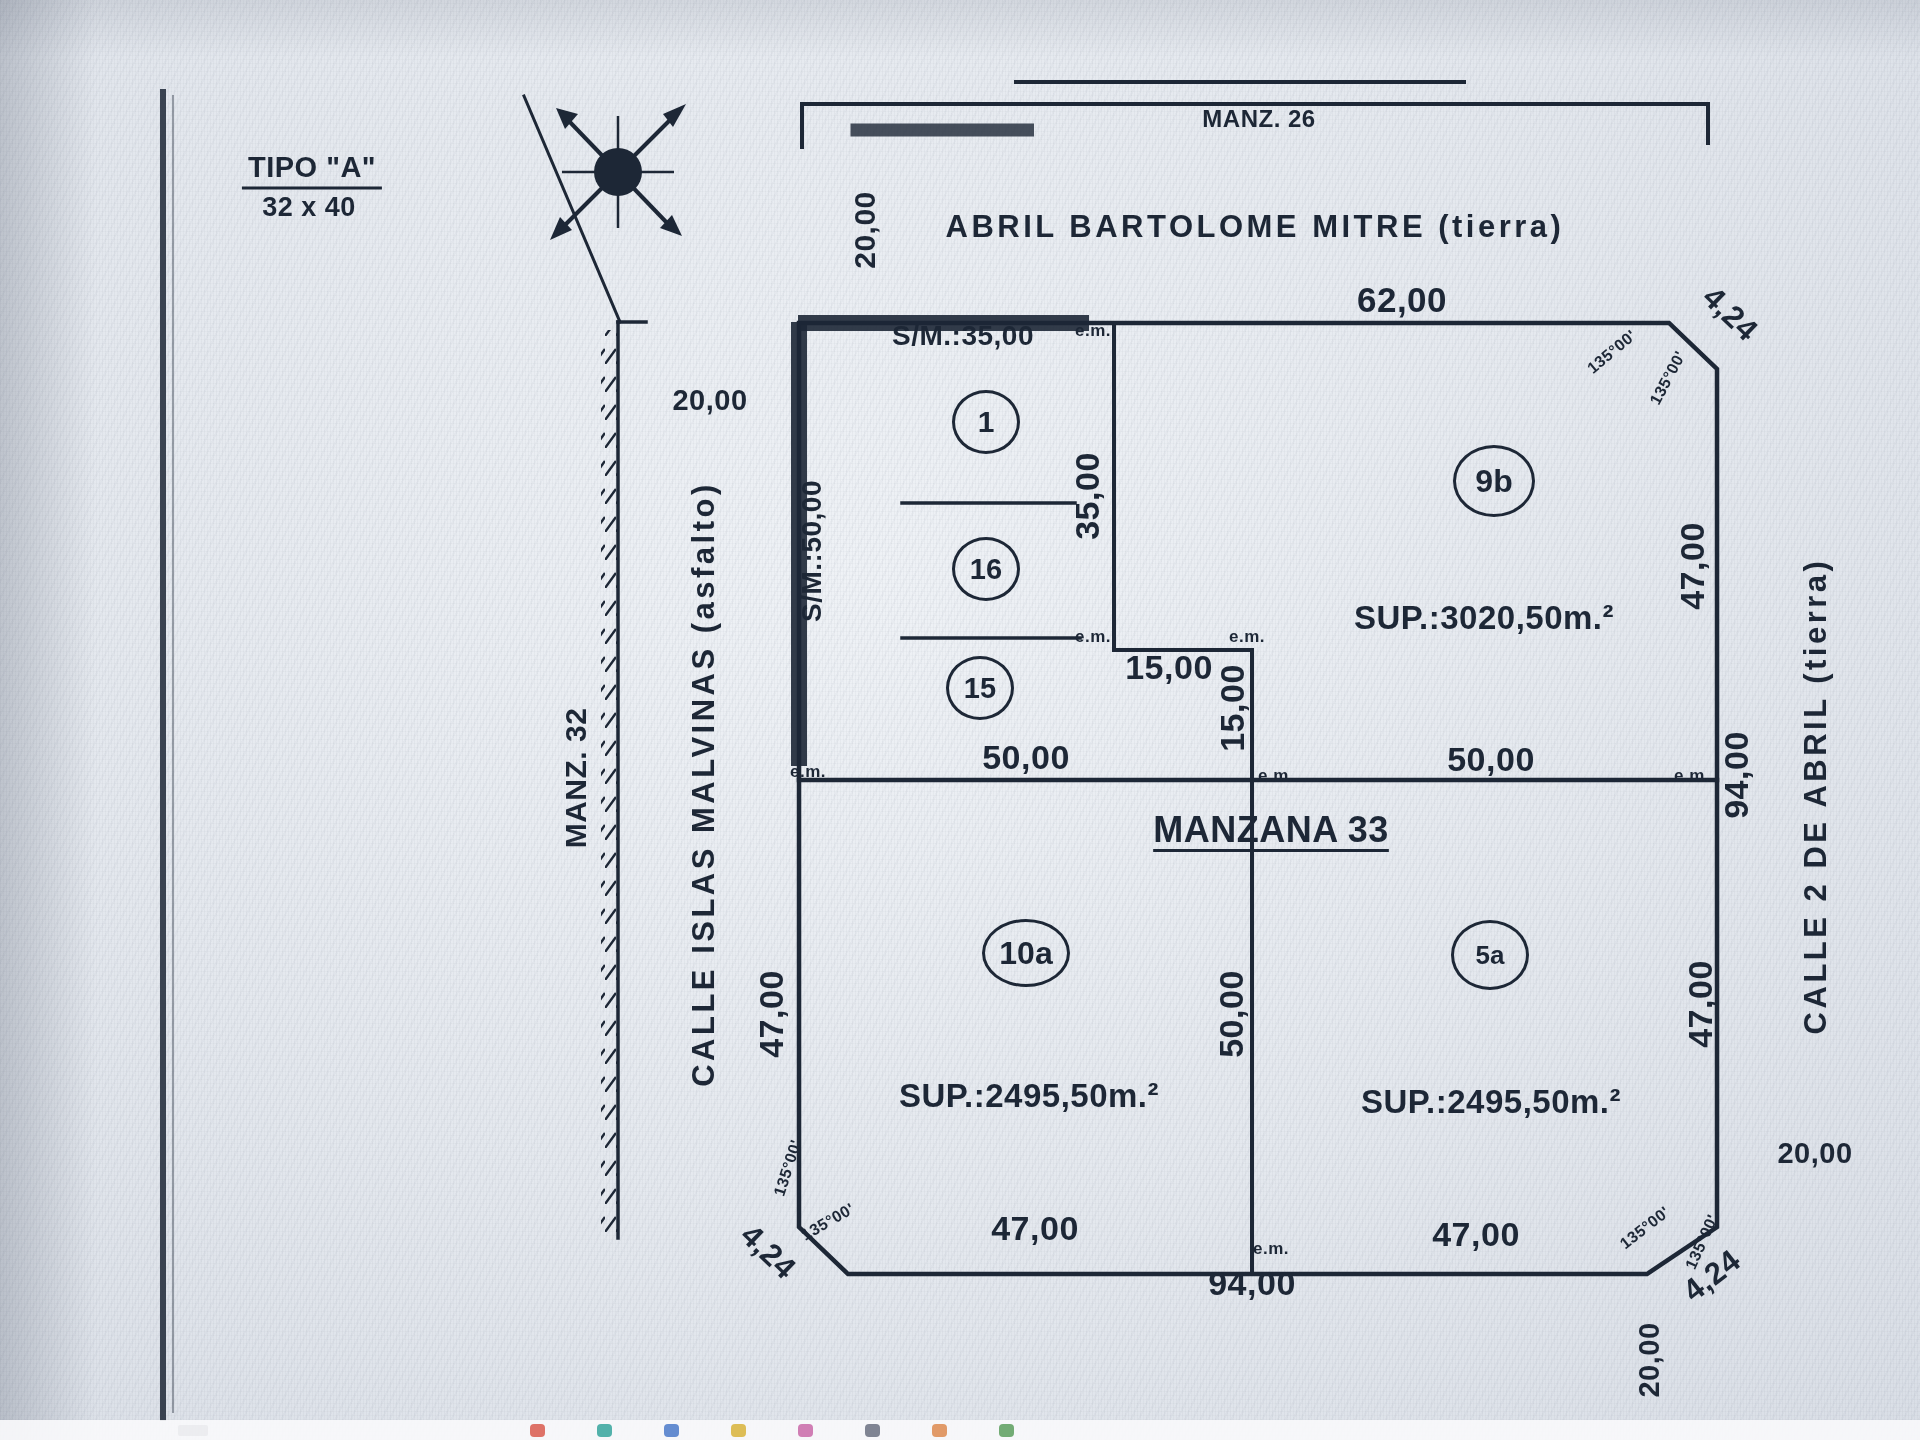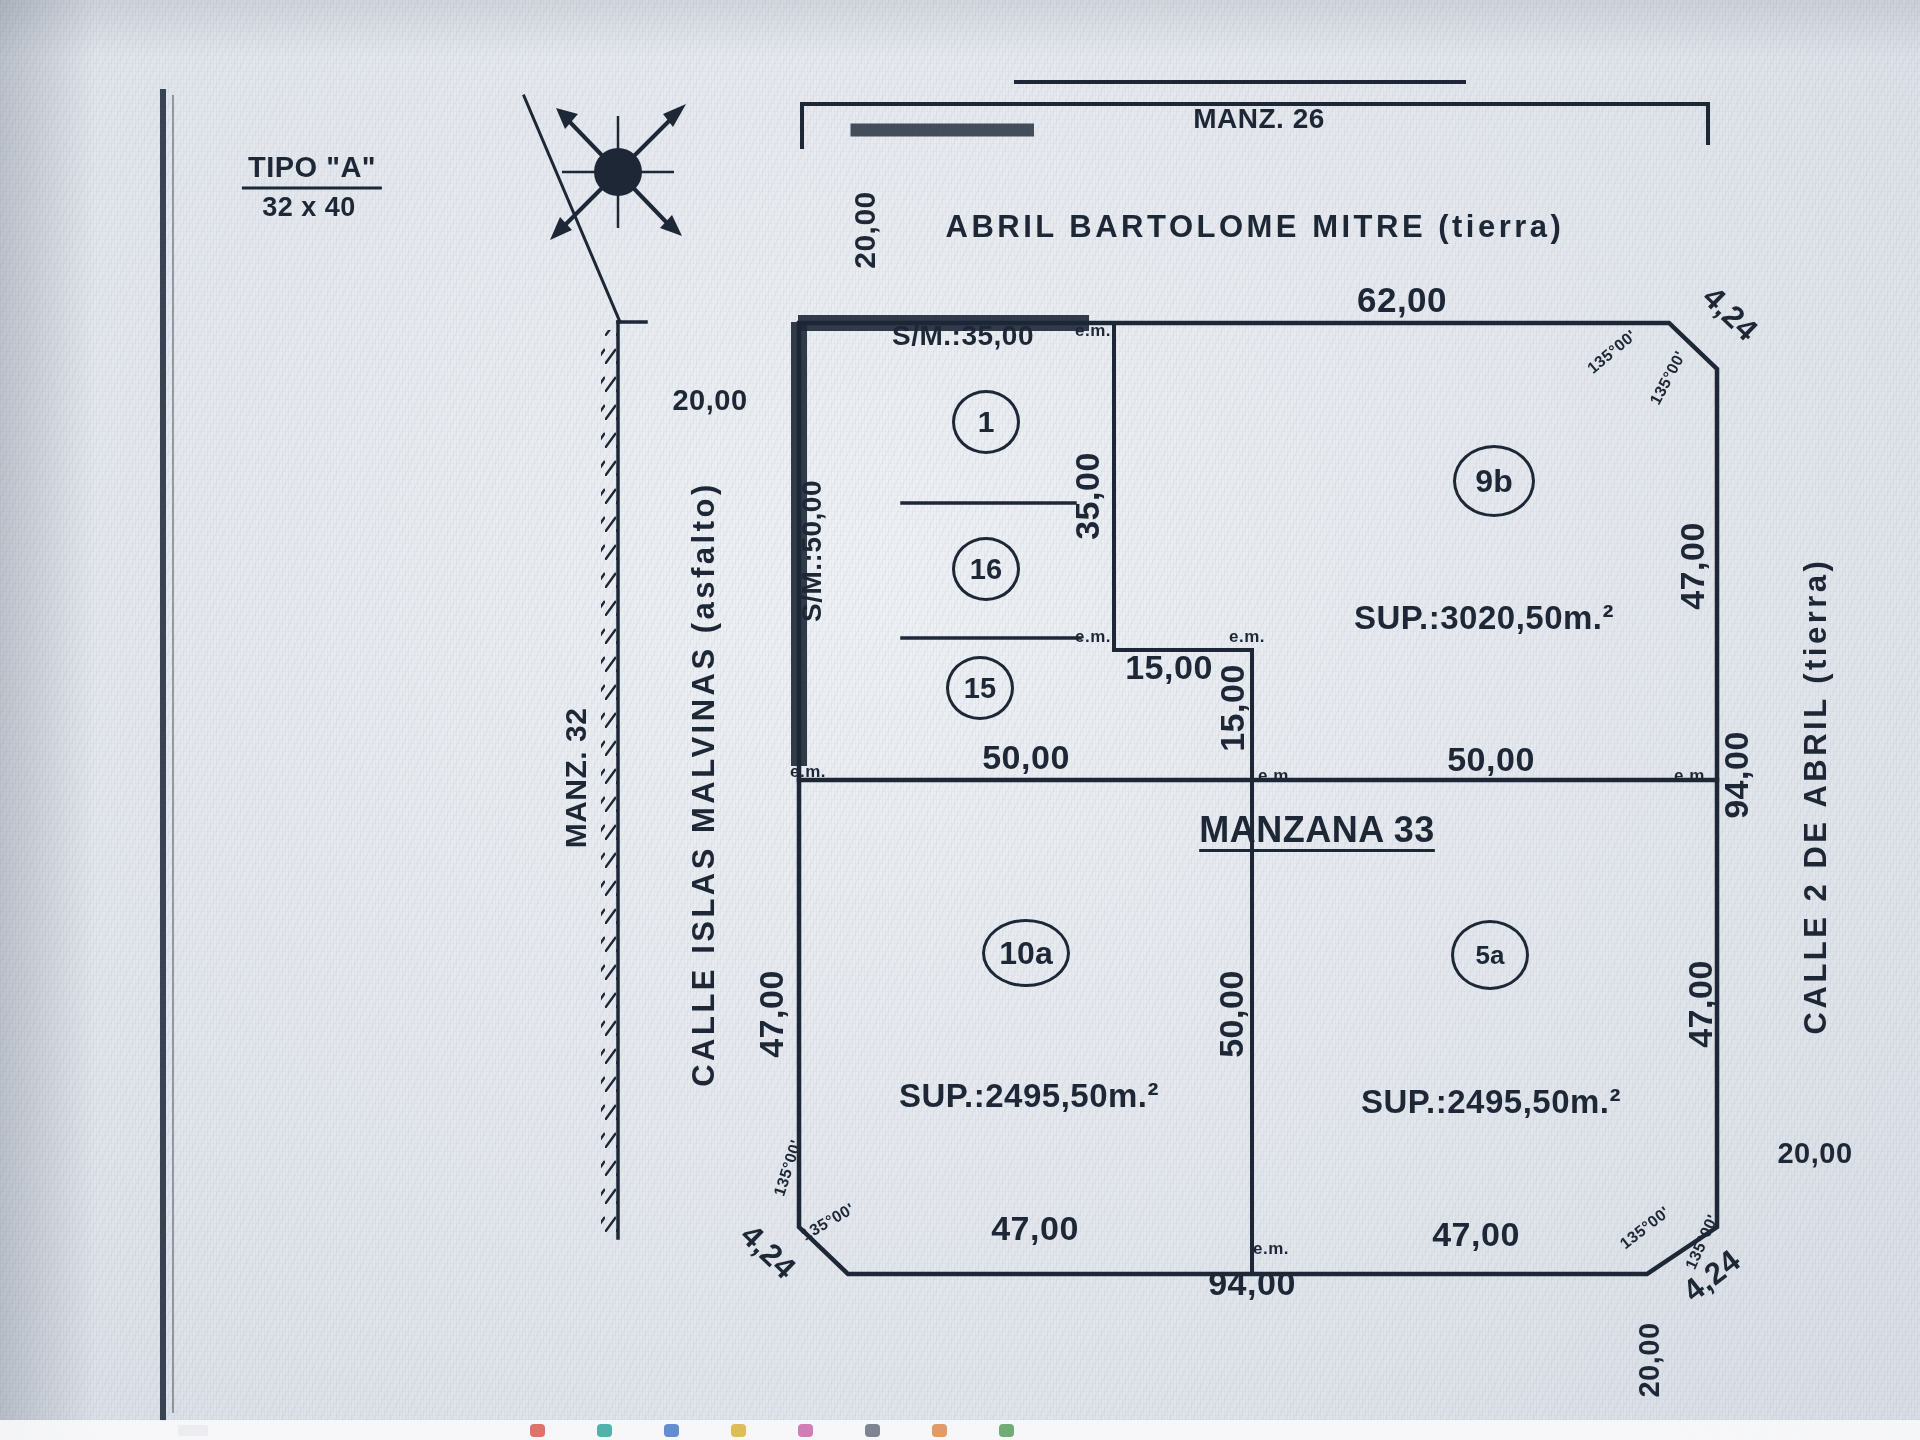--- a/index.html
+++ b/index.html
@@ -14,21 +14,21 @@
       repeating-linear-gradient(115deg, rgba(120,130,150,.05) 0 2px, transparent 2px 7px),
       radial-gradient(ellipse at 45% 40%, #eff2f6 0%, #e4e8ee 55%, #d9dee6 100%);
   }
   svg.linework{position:absolute;left:0;top:0;}
   .lbl{
     position:absolute;transform:translate(-50%,-50%) rotate(var(--r,0deg));
     font-weight:bold;color:#1d2736;white-space:nowrap;letter-spacing:.5px;
   }
   .street{letter-spacing:3.5px;}
   .ul{border-bottom:3px solid #1d2736;padding:0 6px 3px;}
-  .ul2{text-decoration:underline;text-decoration-thickness:3px;text-underline-offset:7px;margin-left:46px;}
+  .ul2{text-decoration:underline;text-decoration-thickness:3px;text-underline-offset:7px;}
   .lot{
     position:absolute;transform:translate(-50%,-50%);
     border:3px solid #1d2736;border-radius:50%;
     display:flex;align-items:center;justify-content:center;
     font-weight:bold;color:#1d2736;
   }
   .strip{
     position:absolute;left:0;bottom:0;width:100%;height:20px;
     background:rgba(248,249,251,.92);
     display:flex;align-items:center;gap:52px;padding-left:530px;box-sizing:border-box;
@@ -85,21 +85,21 @@
       <circle cx="618" cy="172" r="24" fill="#1d2736" stroke="none"></circle>
       <polygon points="686,104 663,114 673,127" fill="#1d2736" stroke="none"></polygon>
       <polygon points="556,108 578,114 565,129" fill="#1d2736" stroke="none"></polygon>
       <polygon points="550,240 572,230 560,217" fill="#1d2736" stroke="none"></polygon>
       <polygon points="682,236 660,228 672,215" fill="#1d2736" stroke="none"></polygon>
     </g>
   </svg>
 
   <div class="lbl ul" style="left:312px;top:170px;font-size:29px">TIPO "A"</div>
   <div class="lbl" style="left:309px;top:207px;font-size:27px">32 x 40</div>
-  <div class="lbl" style="left:1259px;top:119px;font-size:28px">MANZ. 26</div>
+  <div class="lbl" style="left:1259px;top:119px;font-size:24px">MANZ. 26</div>
   <div class="lbl" style="--r:-90deg;left:576px;top:778px;font-size:30px">MANZ. 32</div>
   <div class="lbl ul2" style="left:1271px;top:830px;font-size:36px">MANZANA 33</div>
 
   <div class="lbl street" style="left:1255px;top:227px;font-size:31px">ABRIL  BARTOLOME  MITRE  (tierra)</div>
   <div class="lbl street" style="--r:-90deg;left:704px;top:784px;font-size:31px">CALLE  ISLAS  MALVINAS  (asfalto)</div>
   <div class="lbl street" style="--r:-90deg;left:1816px;top:796px;font-size:31px">CALLE  2  DE  ABRIL  (tierra)</div>
 
   <div class="lot" style="left:986px;top:422px;width:62px;height:58px;font-size:30px">
       <span>1</span>
     </div>

